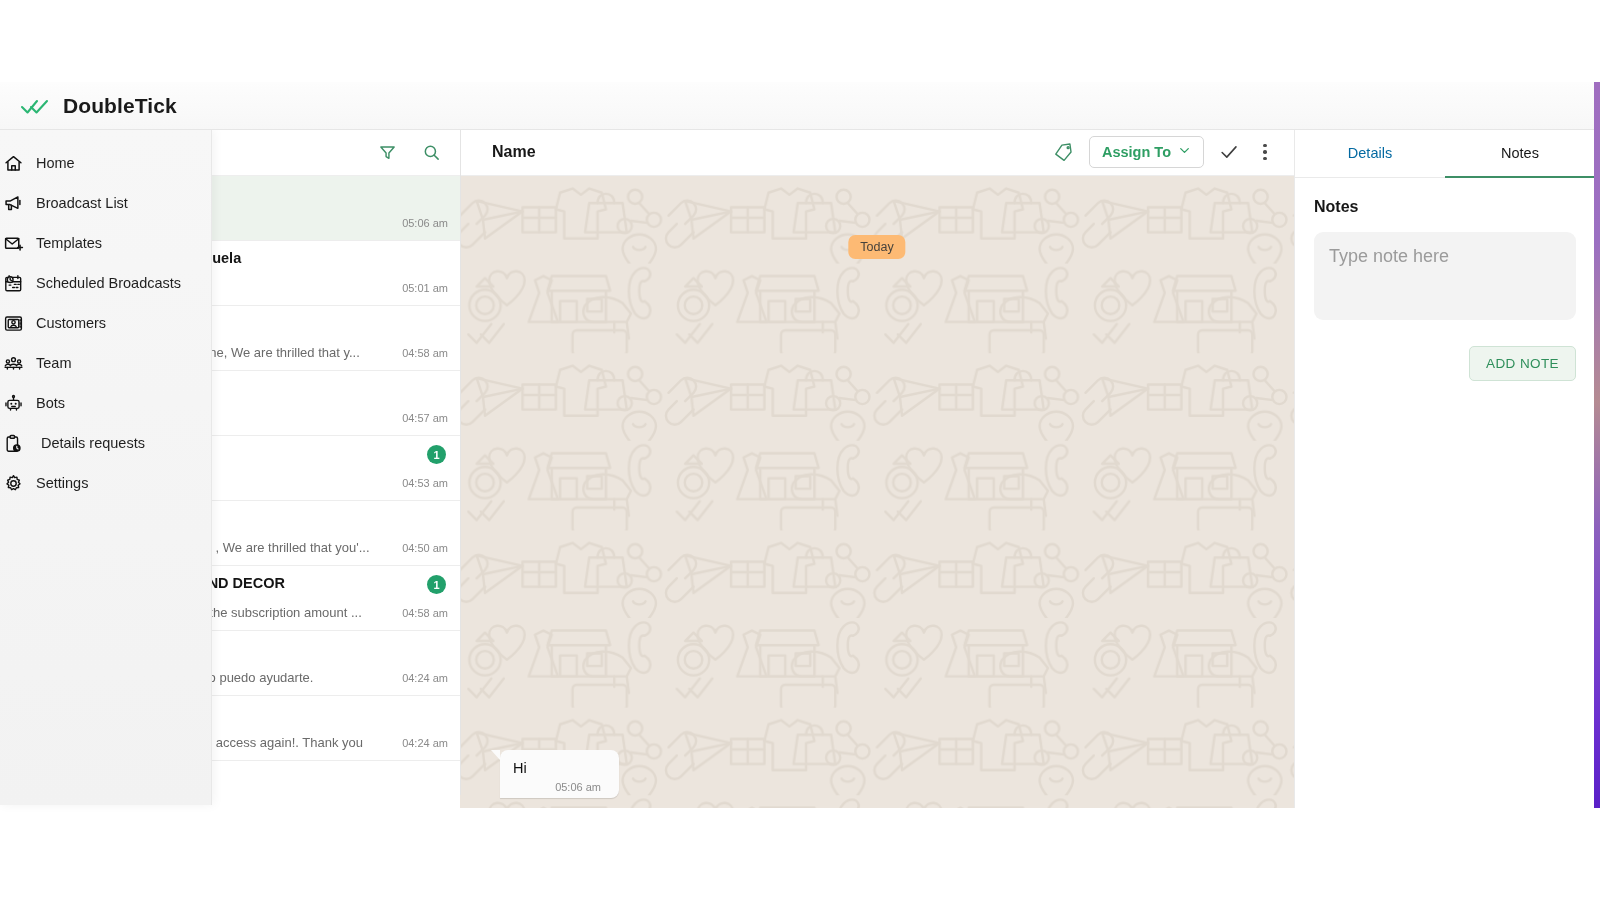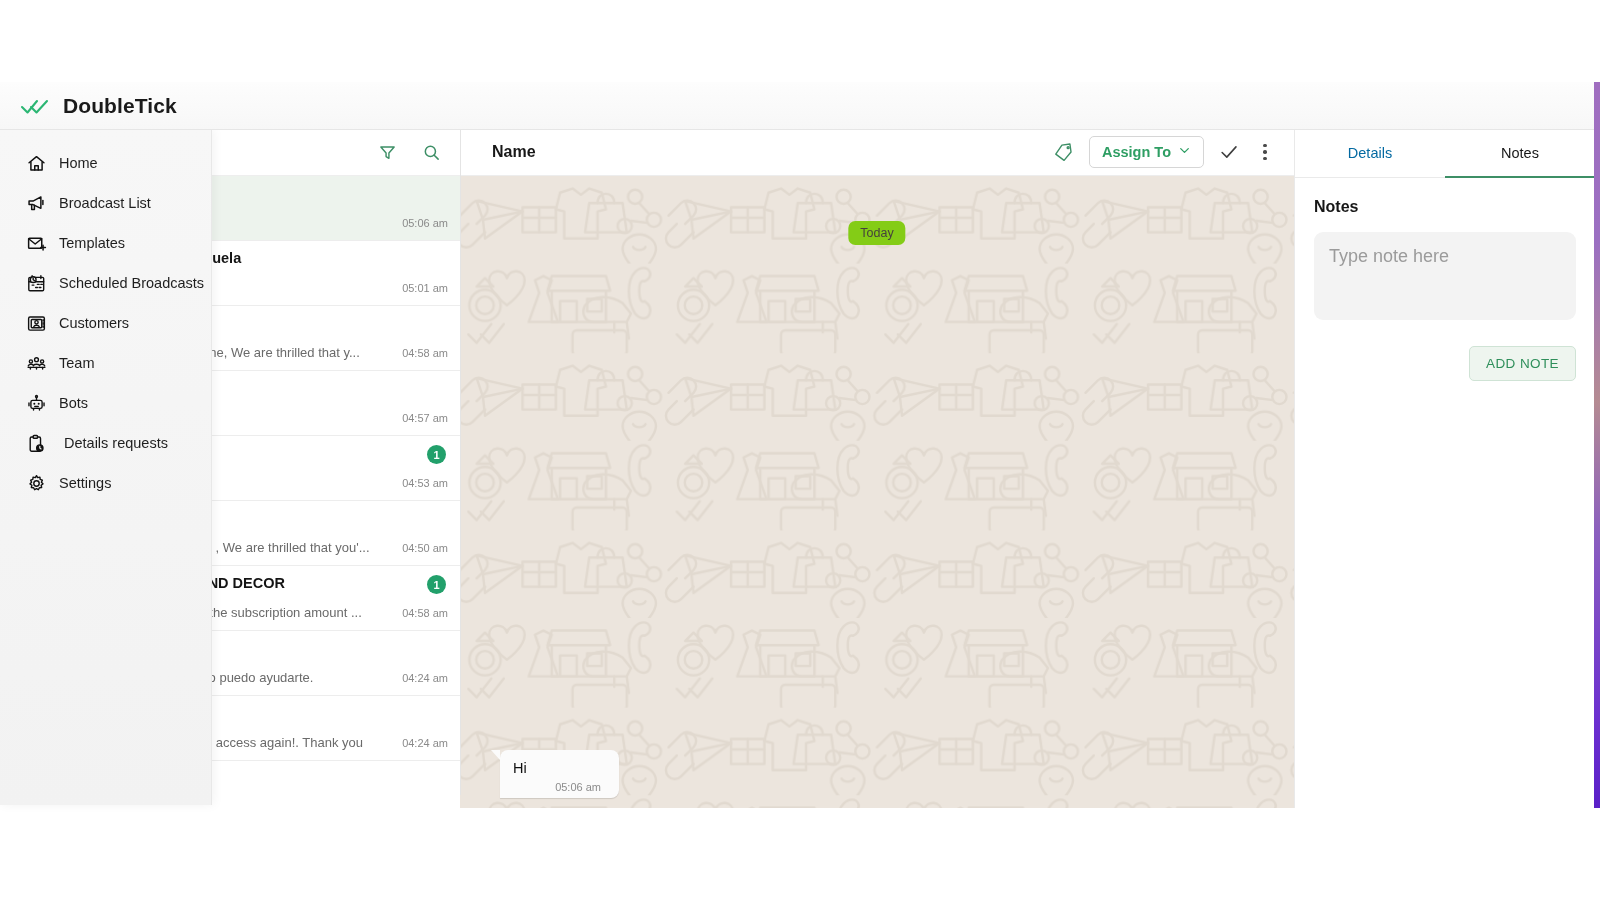--- a/index.html
+++ b/index.html
@@ -23,21 +23,21 @@
 
   
   .sidebar{
     position:absolute;left:0;top:129px;width:212px;height:676px;
     background:linear-gradient(180deg,#f7f7f7 0%,#f2f2f2 100%);
     border-right:1px solid #e8e8e8;
     box-shadow:2px 0 10px rgba(0,0,0,.05);
     z-index:50;padding-top:14px;box-sizing:border-box;
   }
   .nav-item{
-    display:flex;align-items:center;height:40px;padding-left:25px;gap:12px;cursor:pointer;
+    display:flex;align-items:center;height:40px;padding-left:2px;gap:12px;cursor:pointer;
   }
   .nav-icon{width:22px;height:22px;flex:0 0 22px;display:flex;align-items:center;justify-content:center;}
   .nav-icon svg{display:block;}
   .nav-label{font-size:14.5px;color:#1f1f1f;white-space:nowrap;}
   .nav-item.indent .nav-label{padding-left:5px;}
 
   
   .chatlist{
     position:absolute;left:212px;top:129px;width:248px;height:666px;
     background:#ffffff;border-right:1px solid #e4e4e4;overflow:hidden;z-index:10;
@@ -79,22 +79,22 @@
     font-size:14.5px;font-weight:bold;padding:0 12px;height:32px;display:flex;align-items:center;
     gap:7px;cursor:pointer;font-family:inherit;
   }
   .dots{display:flex;flex-direction:column;gap:3px;align-items:center;justify-content:center;
     width:22px;height:26px;cursor:pointer;}
   .dots i{width:3.5px;height:3.5px;border-radius:50%;background:#4a4a4a;display:block;}
 
   .conv-body{position:relative;height:632px;background:#ece5dd;overflow:hidden;}
   .doodles{position:absolute;inset:0;opacity:.5;}
   .daychip{
-    position:absolute;left:50%;transform:translateX(-50%);top:45px;
-    background:#84cc16;color:#46423c;font-size:12.5px;border-radius:7px;padding:5px 12px;
+    position:absolute;left:50%;transform:translateX(-50%);top:59px;
+    background:#fdba74;color:#46423c;font-size:12.5px;border-radius:7px;padding:5px 12px;
     font-weight:normal;
   }
   .bubble{
     position:absolute;left:40px;bottom:10px;min-width:88px;max-width:420px;
     background:#fbfbfb;border-radius:8px 8px 8px 0;padding:9px 18px 5px 13px;
     box-shadow:0 1px 1px rgba(0,0,0,.13);
   }
   .bubble:before{
     content:"";position:absolute;left:-9px;top:0;width:0;height:0;
     border-top:10px solid #fbfbfb;border-left:9px solid transparent;

